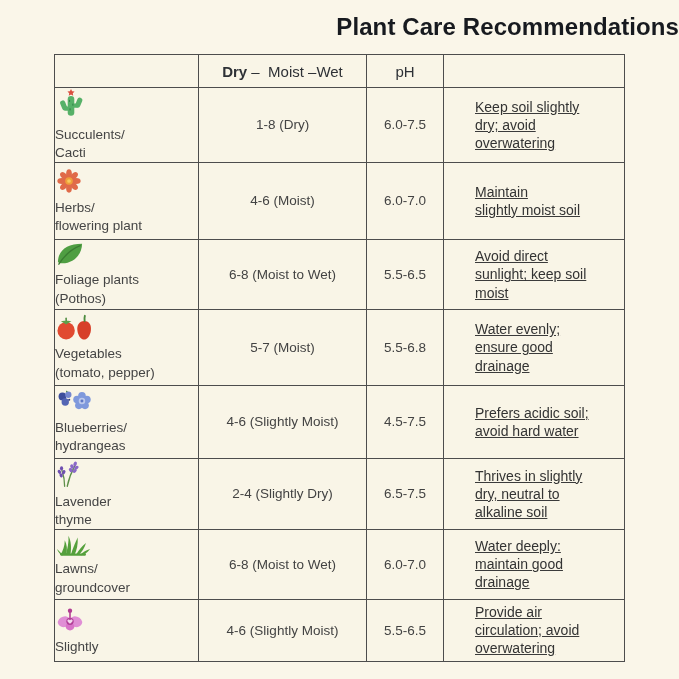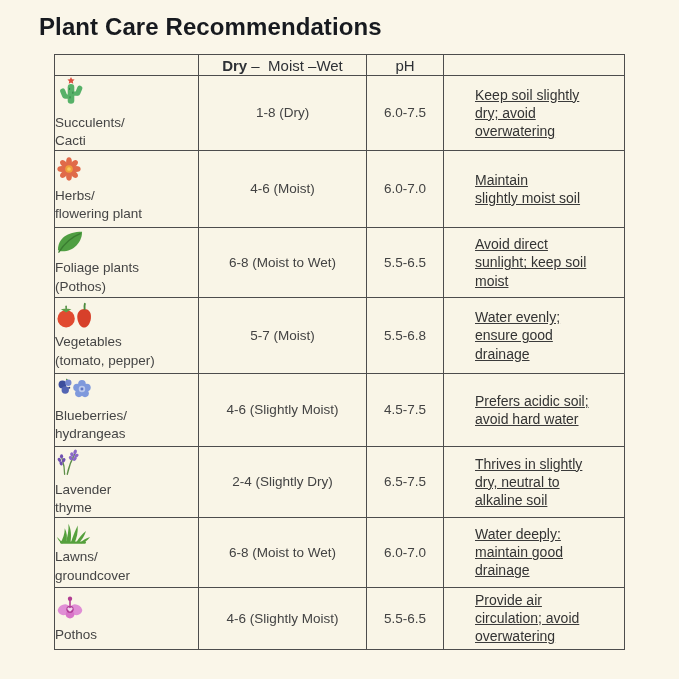--- a/index.html
+++ b/index.html
@@ -6,39 +6,39 @@
   html, body { margin: 0; padding: 0; }
   body {
     width: 679px; height: 679px;
     background: var(--background, #faf6e9);
     font-family: "Liberation Sans", "DejaVu Sans", sans-serif;
     color: var(--text, #3b3b3b);
     overflow: hidden;
   }
   .page-title {
     margin: 0; padding-top: 13px;
-    text-align: left;
+    text-align: right;
     font-size: 24px; font-weight: 700;
     color: var(--title, #171a1f);
     letter-spacing: .1px;
     padding-left: 39px;
   }
   table.care-table {
     border-collapse: collapse;
     table-layout: fixed;
     margin: 13px auto 0;
     width: 570px;
     background: var(--table_background, #f9f5e7);
   }
   .care-table th, .care-table td { border: 1px solid var(--border, #4d4d4d); padding: 0; }
   col.c-plant { width: 144px; }
   col.c-moist { width: 168px; }
   col.c-ph    { width: 77px;  }
   col.c-notes { width: 181px; }
-  thead tr { height: 21px; }
+  thead tr { height: 33px; }
   tbody tr:nth-child(1) { height: 74px; }
   tbody tr:nth-child(2) { height: 77px; }
   tbody tr:nth-child(3) { height: 70px; }
   tbody tr:nth-child(4) { height: 76px; }
   tbody tr:nth-child(5) { height: 73px; }
   tbody tr:nth-child(6) { height: 63px; }
   tbody tr:nth-child(7) { height: 70px; }
   tbody tr:nth-child(8) { height: 62px; }
   th { font-weight: 400; font-size: 15px; color: #2e3136; }
   .hdr-bold { font-weight: 700; }
@@ -237,21 +237,21 @@
     <td class="plant-cell">
       <span class="plant-icon"><svg width="30" height="28" viewBox="0 0 34 32">
               <path d="M17 7 v6" stroke="#b23d92" stroke-width="1.8" stroke-linecap="round"></path>
               <circle cx="17" cy="5.3" r="2.5" fill="#b23d92"></circle>
               <ellipse cx="10.5" cy="18" rx="7.5" ry="6" fill="#e08ed5" transform="rotate(-16 10.5 18)"></ellipse>
               <ellipse cx="23.5" cy="18" rx="7.5" ry="6" fill="#e08ed5" transform="rotate(16 23.5 18)"></ellipse>
               <ellipse cx="17" cy="23.5" rx="5" ry="4.5" fill="#d873c8"></ellipse>
               <circle cx="17" cy="17.5" r="4.2" fill="#b13e97"></circle>
               <path d="M17 16.2 c-.8-1.4-3-1-3 .6 0 1.3 1.6 2.4 3 3.4 1.4-1 3-2.1 3-3.4 0-1.6-2.2-2-3-.6z" fill="#f3d7ee"></path>
             </svg></span>
-      <span class="plant-name">Pothos</span>
+      <span class="plant-name">Slightly</span>
     </td>
     <td class="moist-cell"><span>4-6 (Slightly Moist)</span></td>
     <td class="ph-cell"><span>5.5-6.5</span></td>
     <td class="notes-cell">
           <div class="notes-text">Provide air<br>circulation; avoid<br>overwatering</div>
         </td>
   </tr>
 </tbody>
 </table>
 

